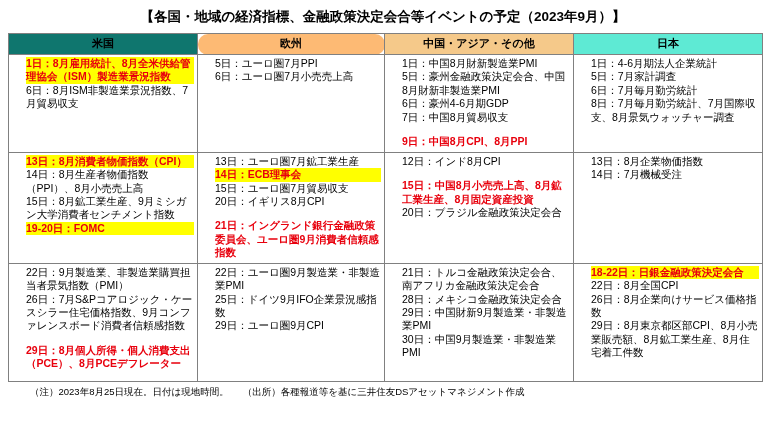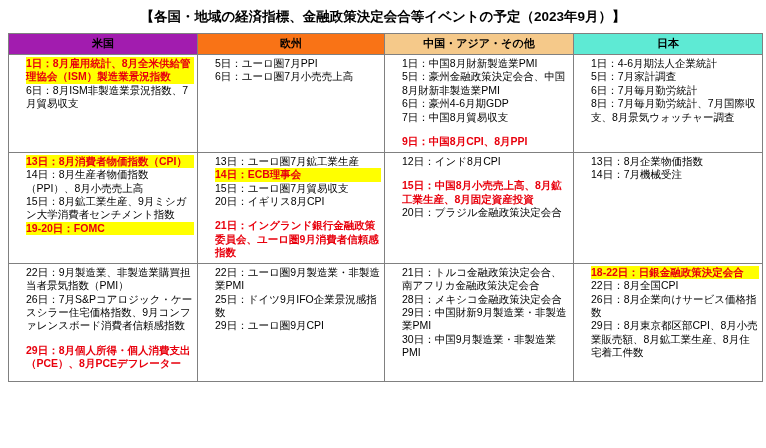--- a/index.html
+++ b/index.html
@@ -31,22 +31,22 @@
     font-size:10.5px;
     line-height:1.28;
   }
   table.cal th{
     text-align:center;
     font-weight:bold;
     font-size:11px;
     padding:2px 0 3px 0;
     height:15px;
   }
-  th.h-us{background:#a21caf;}
-  th.h-eu{background:#f97316;}
+  th.h-us{background:#0f766e;}
+  th.h-eu{background:#fdba74;border-radius:10px;}
   th.h-asia{background:#f5c98a;}
   th.h-jp{background:#5eead4;}
   td.cell{height:100px;}
   td.wk1{height:78px;}
   td.wk2{height:100px;}
   td.wk3{height:112px;}
   .line{margin:0;padding:0;}
   .hl{
     background:#ffff00;
     color:#e8000d;
@@ -146,14 +146,17 @@
         <td class="cell wk3">
             <div class="line hl">18-22日：日銀金融政策決定会合</div>
             <div class="line plain">22日：8月全国CPI</div>
             <div class="line plain">26日：8月企業向けサービス価格指数</div>
             <div class="line plain">29日：8月東京都区部CPI、8月小売業販売額、8月鉱工業生産、8月住宅着工件数</div>
           </td>
       </tr>
     </tbody>
   </table>
 
+  <div class="note">
+    <span>（注）2023年8月25日現在。日付は現地時間。</span><span class="sp"></span><span>（出所）各種報道等を基に三井住友DSアセットマネジメント作成</span>
+  </div>
 
 </div>
 
 </body></html>

